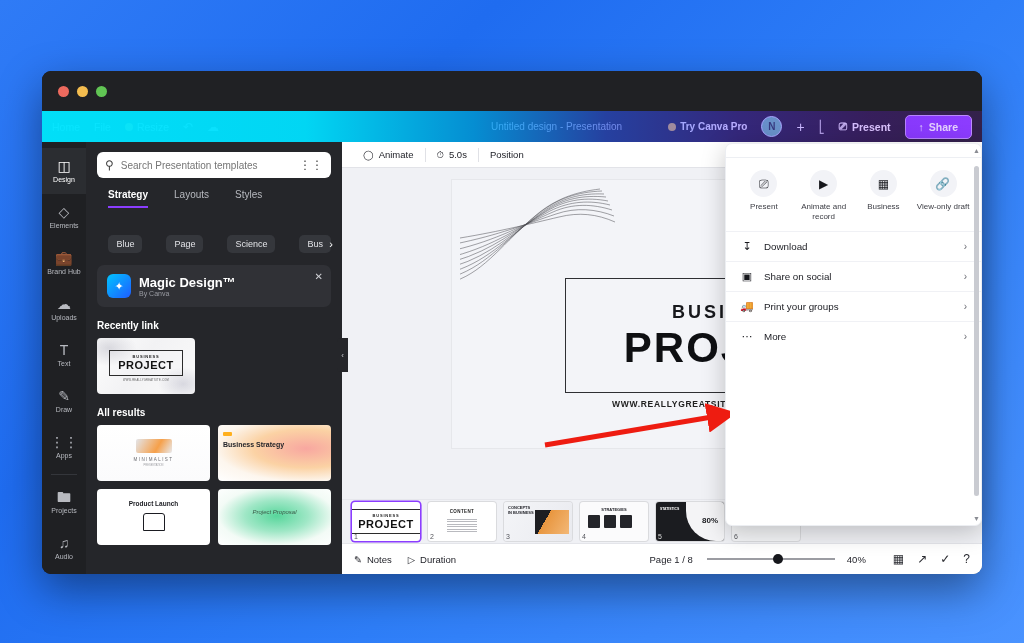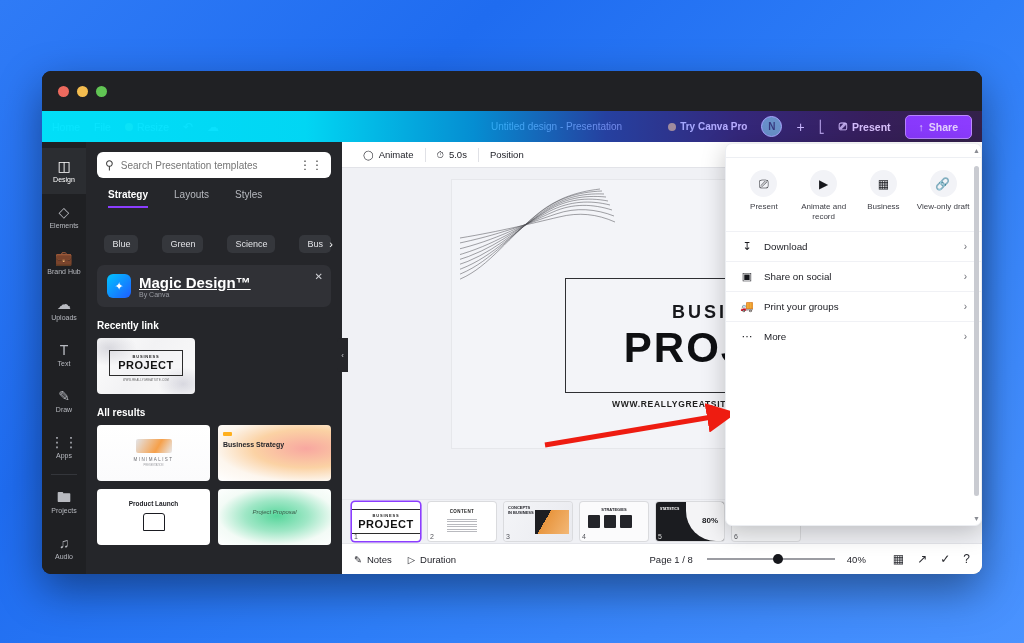--- a/index.html
+++ b/index.html
@@ -100,21 +100,21 @@
   .chip-more { position: absolute; right: -2px; top: 3px; color: #fff; font-size: 11px; }
   .magic {
     margin-top: 12px; background: #303136; border-radius: 7px; padding: 9px 10px; position: relative;
   }
   .magic-head { display: flex; align-items: center; gap: 8px; }
   .magic-ico {
     width: 24px; height: 24px; border-radius: 6px;
     background: linear-gradient(135deg,#00c4ff,#1f5cff); color: #fff;
     font-size: 11px; display: flex; align-items: center; justify-content: center;
   }
-  .magic-t { color: #fff; font-size: 15px; font-weight: bold; text-decoration: underline; }
+  .magic-t { color: #fff; font-size: 13px; font-weight: bold; }
   .magic-s { color: #9a9ca3; font-size: 7px; }
   .magic-b { color: #d5d6da; font-size: 8.5px; line-height: 1.5; margin-top: 7px; }
   .magic-x { position: absolute; right: 8px; top: 6px; color: #cfd0d5; font-size: 10px; }
   .sect { color: #fff; font-size: 10px; font-weight: bold; margin: 13px 0 7px; }
   .thumb { border-radius: 4px; overflow: hidden; position: relative; background: #fff; }
   .recent { width: 98px; height: 56px; }
   .grid2 { display: grid; grid-template-columns: 1fr 1fr; gap: 8px; }
   .grid2 .thumb { height: 56px; }
 
   
@@ -359,21 +359,21 @@
 
     <div class="tabs">
       <span class="tab active">Strategy</span>
       <span class="tab">Layouts</span>
       <span class="tab">Styles</span>
     </div>
 
     <div class="chips">
       <span class="chip">History</span>
       <span class="chip">Blue</span>
-      <span class="chip">Green</span>
+      <span class="chip">Page</span>
       <span class="chip">Science</span>
       <span class="chip">Bus</span>
       <span class="chip-more">›</span>
     </div>
 
     <div class="magic">
       <span class="magic-x">✕</span>
       <div class="magic-head">
         <span class="magic-ico">✦</span>
         <span>

